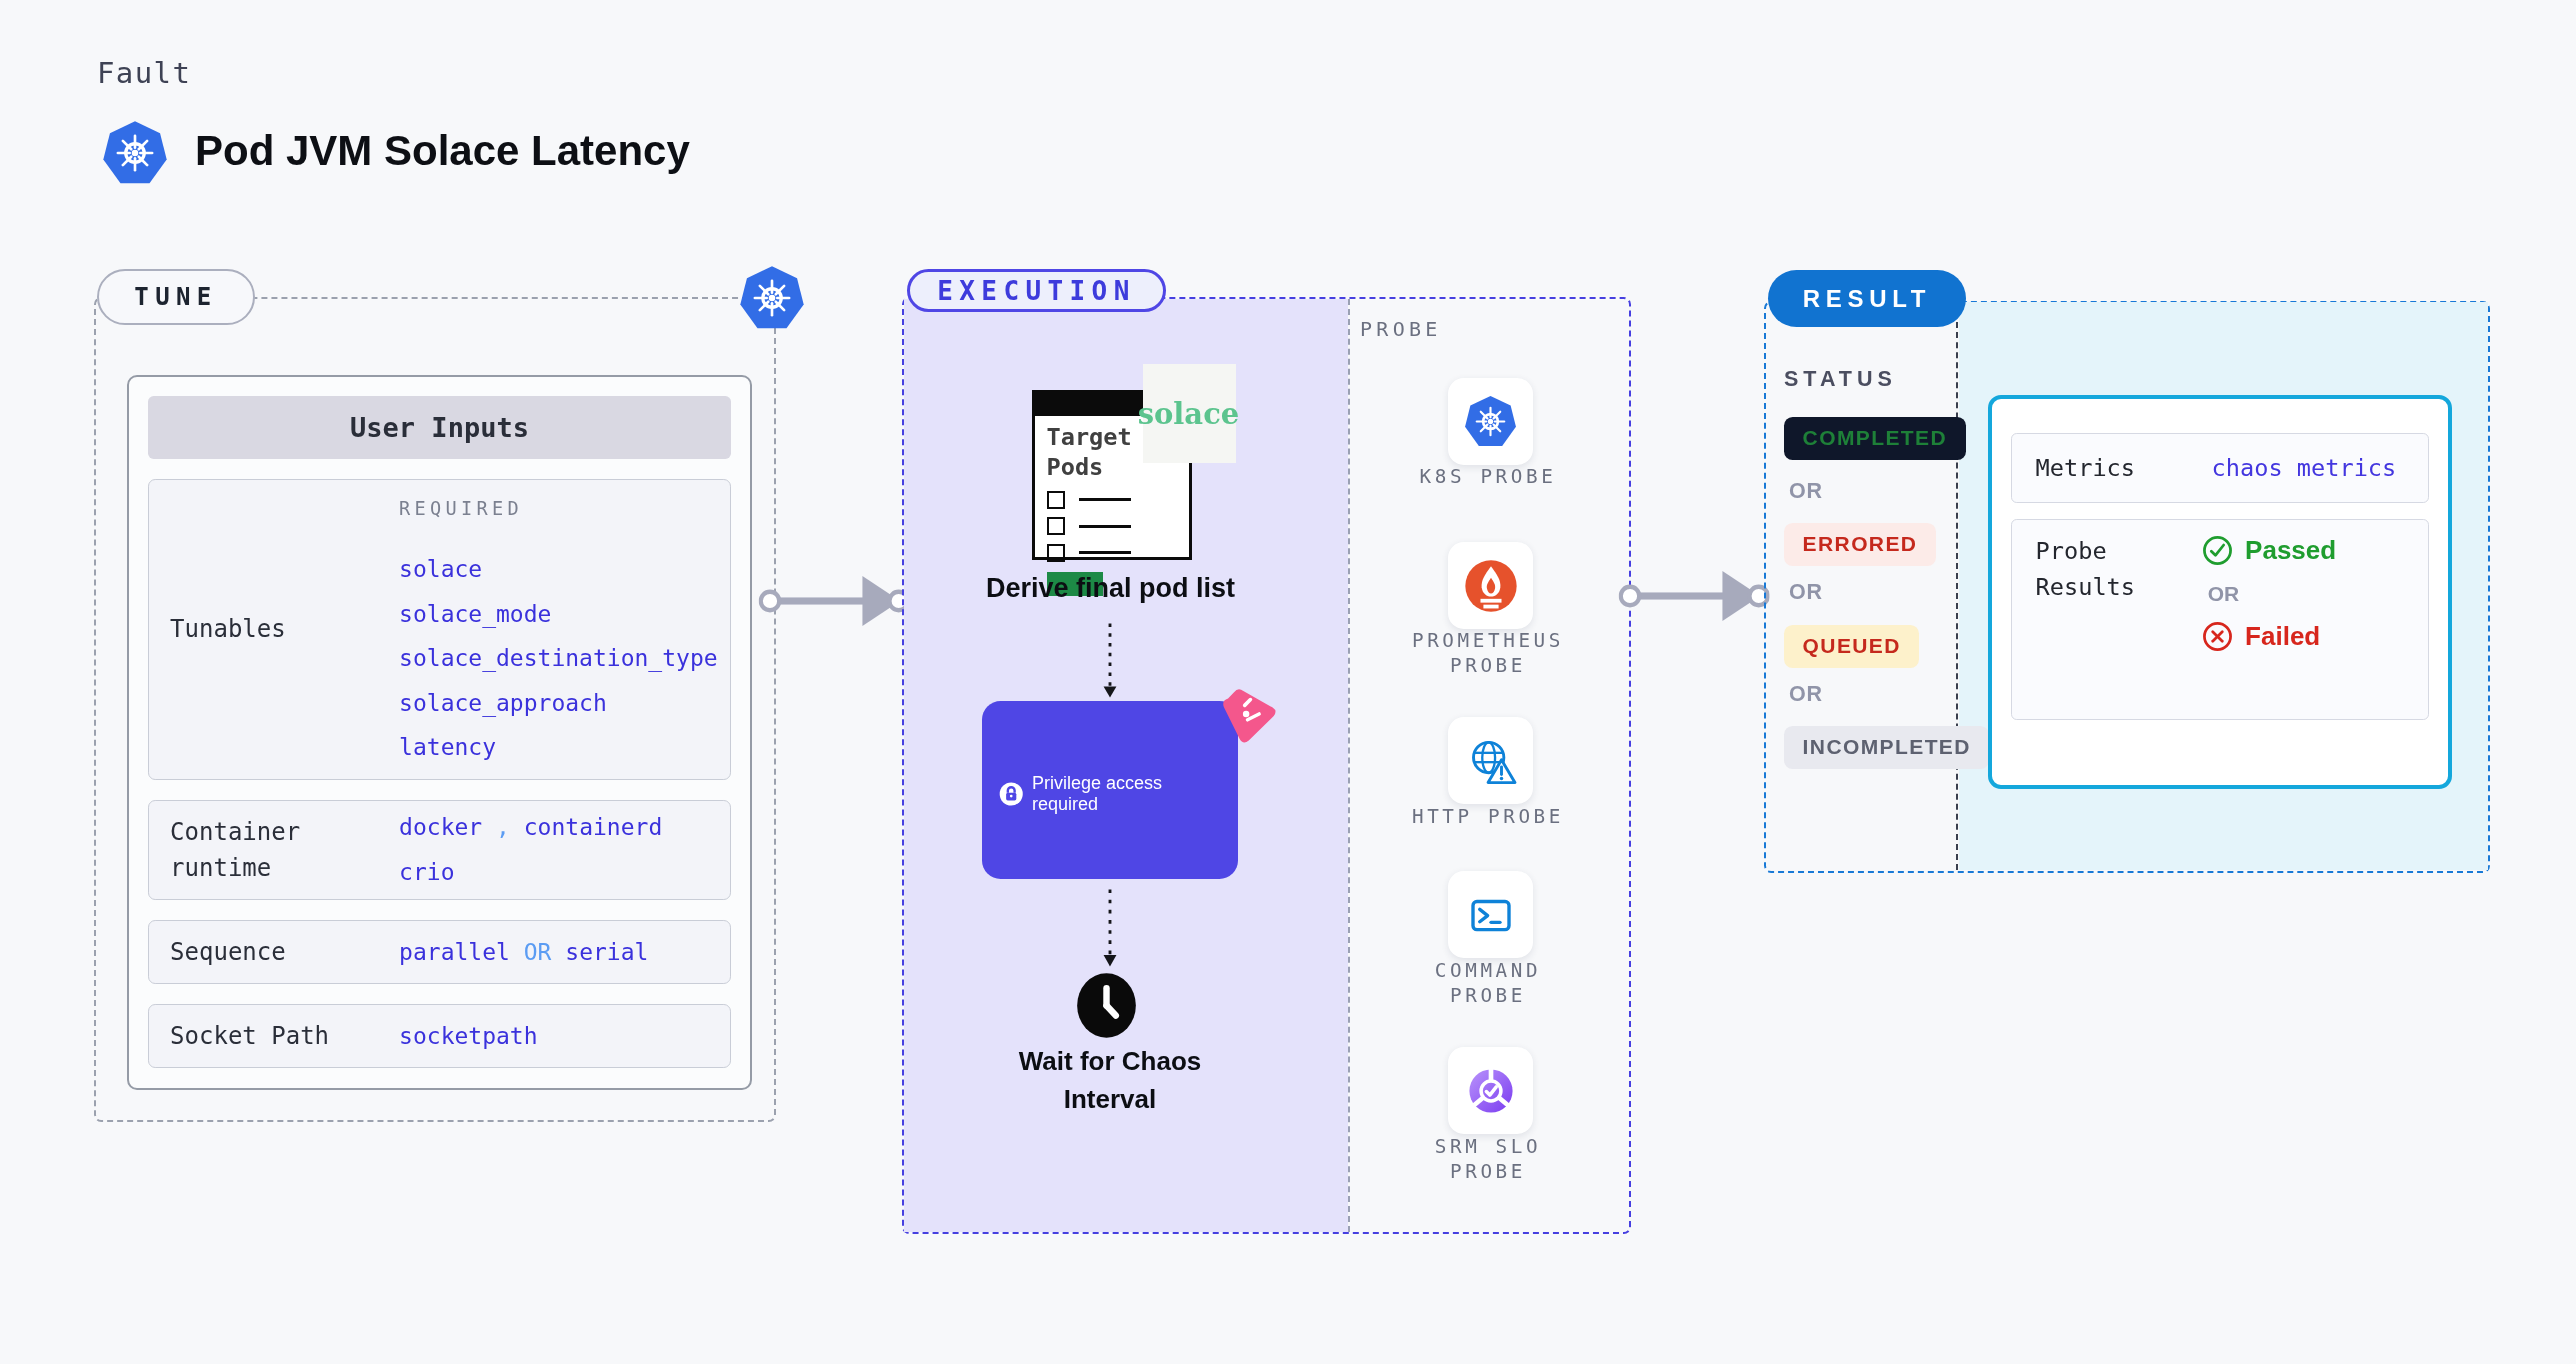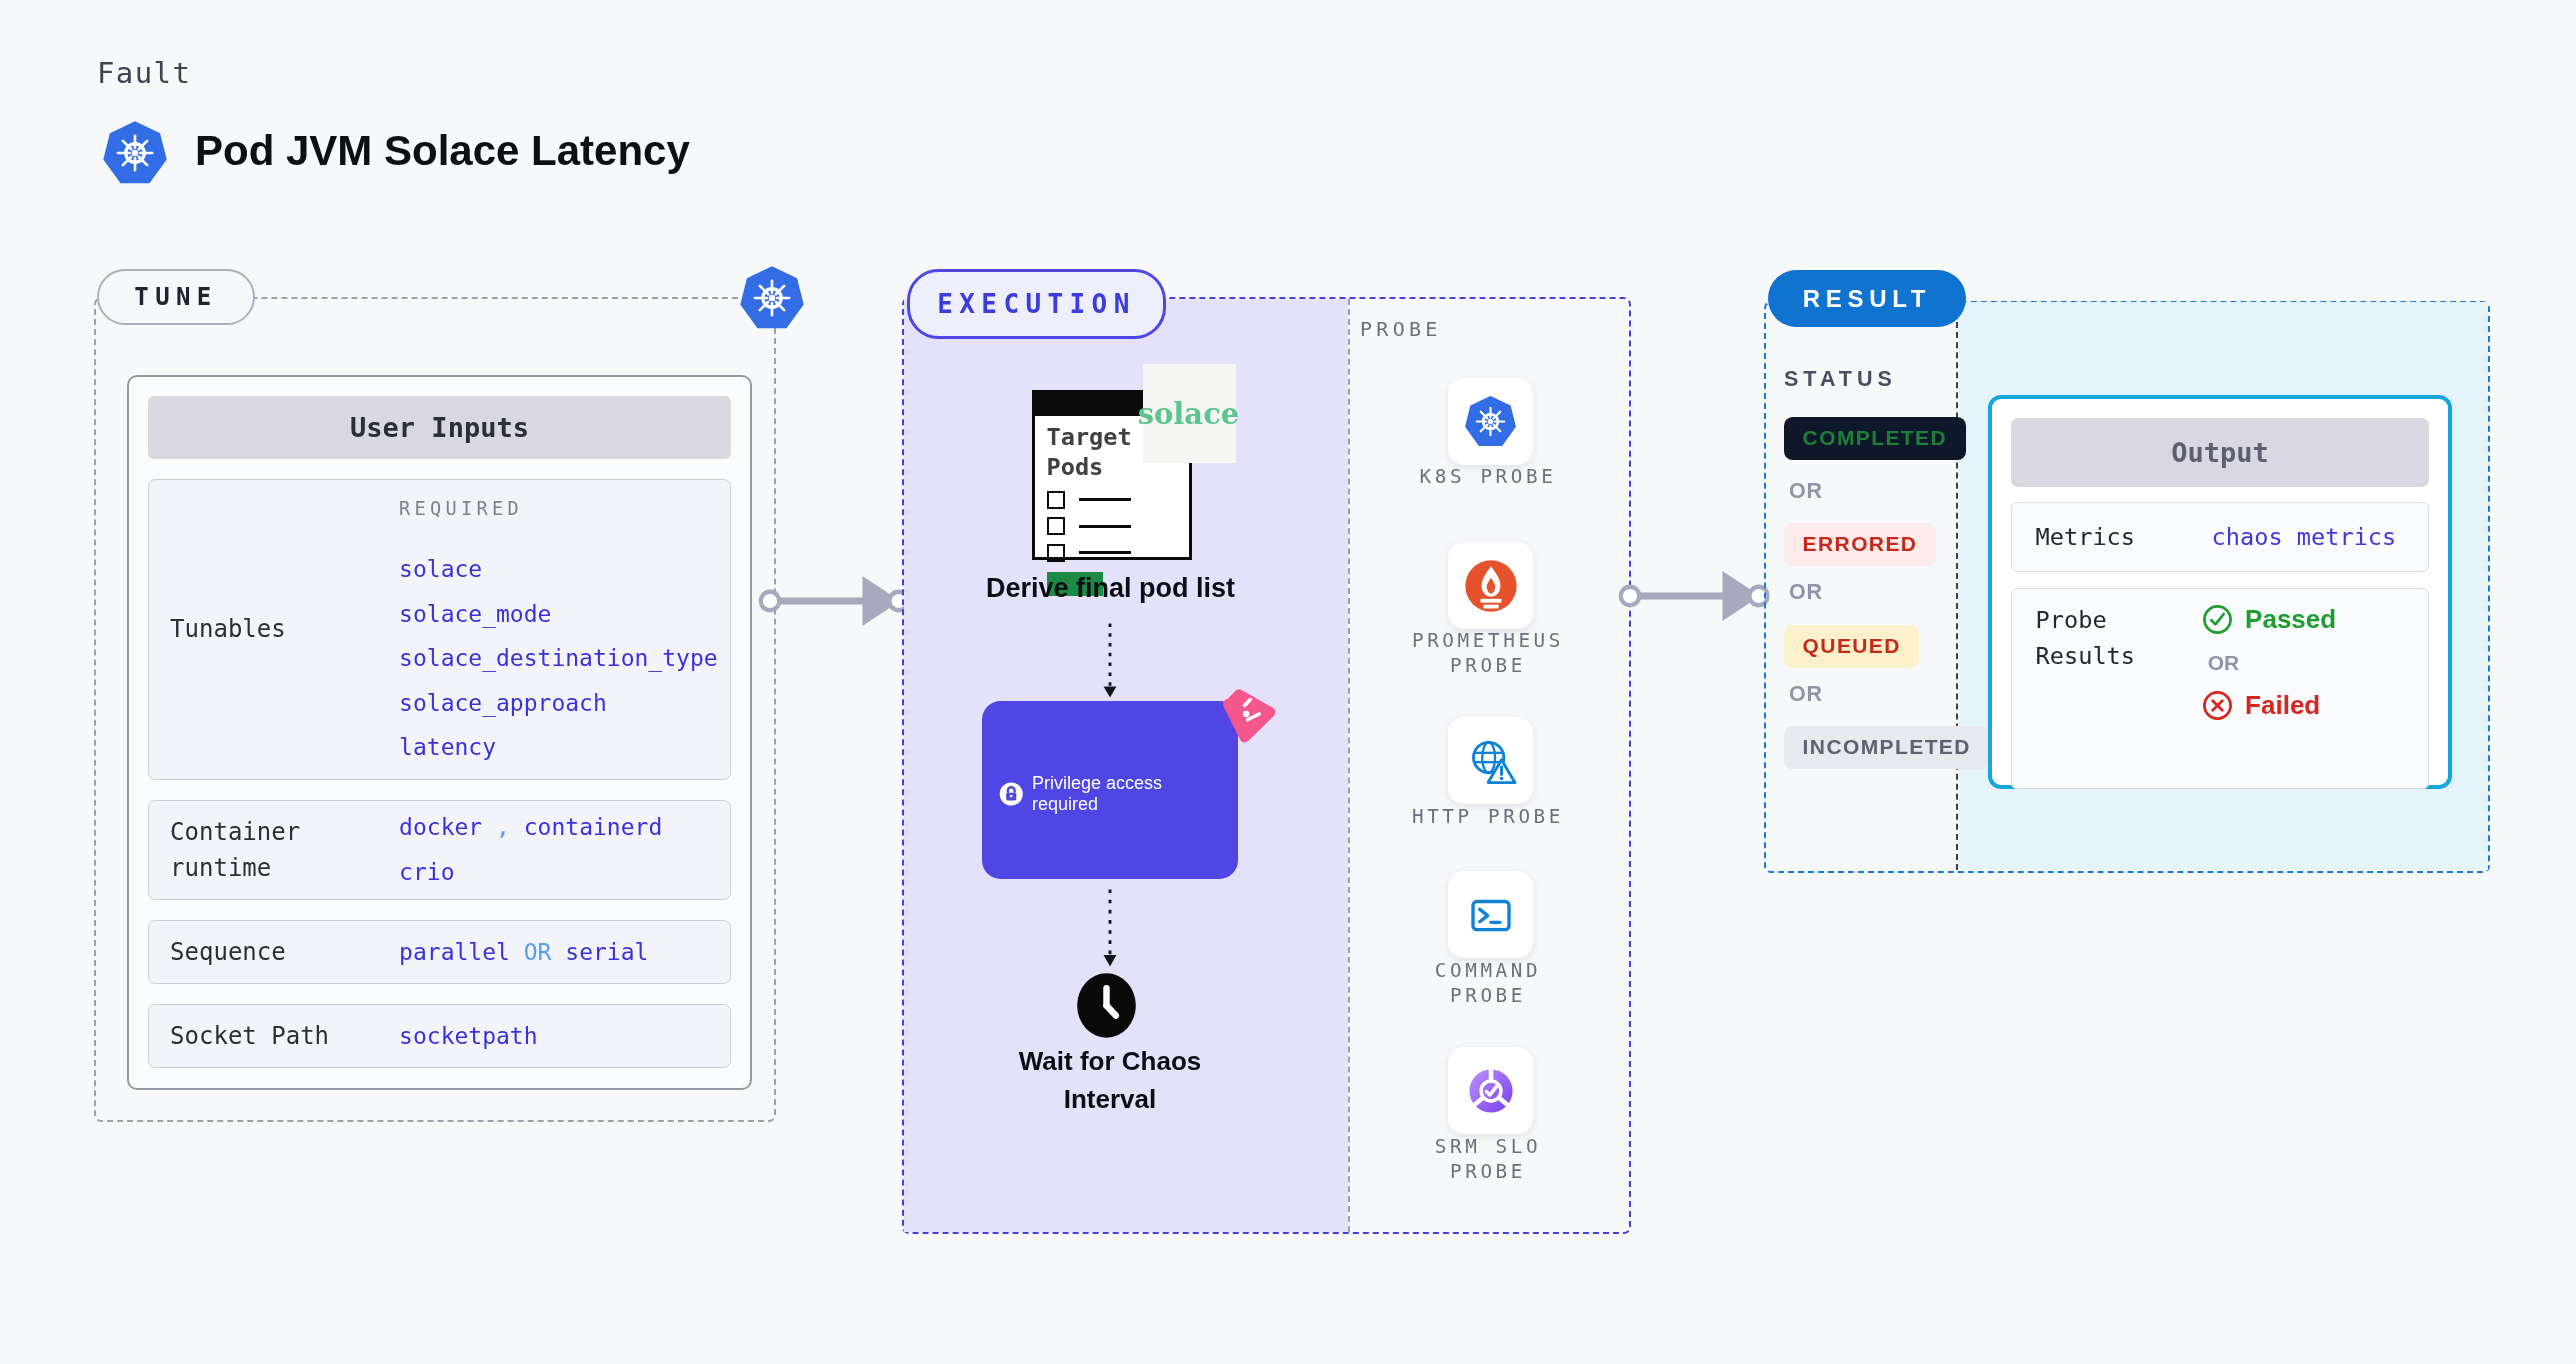--- a/index.html
+++ b/index.html
@@ -10,21 +10,21 @@
   .sans { font-family:"Liberation Sans", sans-serif; }
 
   
   .fault-kicker { left:97px; top:56px; font-size:29px; color:#3e4254; letter-spacing:1.4px; }
   .header-k8s { left:102px; top:120px; width:66px; height:66px; }
   .page-title { left:195px; top:115px; font-size:42px; font-weight:bold; color:#0d0f14; line-height:72px; }
 
   
   .pill { display:flex; align-items:center; justify-content:center; border-radius:31.5px; font-weight:bold; z-index:5; }
   .tune-pill { left:97px; top:269px; width:158px; height:56px; background:#f7f8fb; border:2.9px solid #abafbe; color:#1d2430; font-size:24px; letter-spacing:6.4px; }
-  .exec-pill { left:907px; top:269px; width:259px; height:70px; background:#edeffc; border:3.6px solid #4f46e5; color:#3d3bdc; font-size:26px; letter-spacing:6.4px; }
+  .exec-pill { left:907px; top:269px; width:259px; height:43px; background:#edeffc; border:3.6px solid #4f46e5; color:#3d3bdc; font-size:26px; letter-spacing:6.4px; }
   .result-pill { left:1768px; top:270px; width:198px; height:57px; background:#1173d0; color:#ffffff; font-size:24px; letter-spacing:5.7px; }
 
   
   .tune-box { left:94px; top:297px; width:682px; height:825px; border:2.1px dashed #9ba1ae; border-radius:7.2px; }
   .tune-k8s { left:739px; top:265px; width:66px; height:66px; z-index:6; }
   .user-inputs { left:127px; top:375px; width:625px; height:715px; background:#fbfcfd; border:2.1px solid #959ba6; border-radius:10px; padding:18.6px; }
   .ui-header { height:63px; background:#d9d8e2; border-radius:5.7px; display:flex; align-items:center; justify-content:center;
                font-size:27px; font-weight:bold; color:#2a2e39; }
   .ui-row { background:#f3f4f9; border:1.4px solid #c9cdd7; border-radius:7.2px; margin-top:20px; display:flex; align-items:center; padding:13px 21.5px; }
   .ui-row-label { width:229px; flex:none; font-size:24px; color:#2a2e39; line-height:1.5; }
@@ -349,21 +349,20 @@
 <div class="abs status-heading sans">STATUS</div>
 <div class="badge badge-completed sans">COMPLETED</div>
 <div class="or-label or-1 sans">OR</div>
 <div class="badge badge-errored sans">ERRORED</div>
 <div class="or-label or-2 sans">OR</div>
 <div class="badge badge-queued sans">QUEUED</div>
 <div class="or-label or-3 sans">OR</div>
 <div class="badge badge-incompleted sans">INCOMPLETED</div>
 
 <div class="abs output-card">
-  <div class="output-header mono">Output</div>
 
   <div class="output-row metrics-row">
     <div class="output-row-label mono">Metrics</div>
     <div class="metrics-value mono">chaos metrics</div>
   </div>
 
   <div class="output-row probe-results-row">
     <div class="output-row-label mono">Probe Results</div>
     <div class="pr-values">
       <div class="pr-line">

